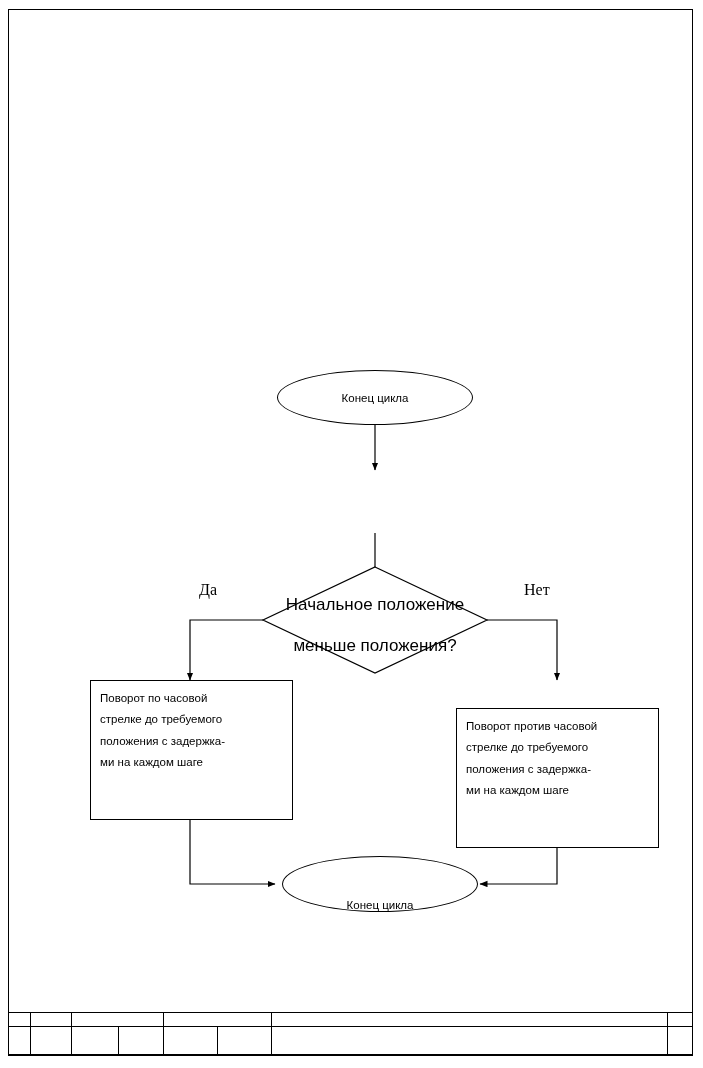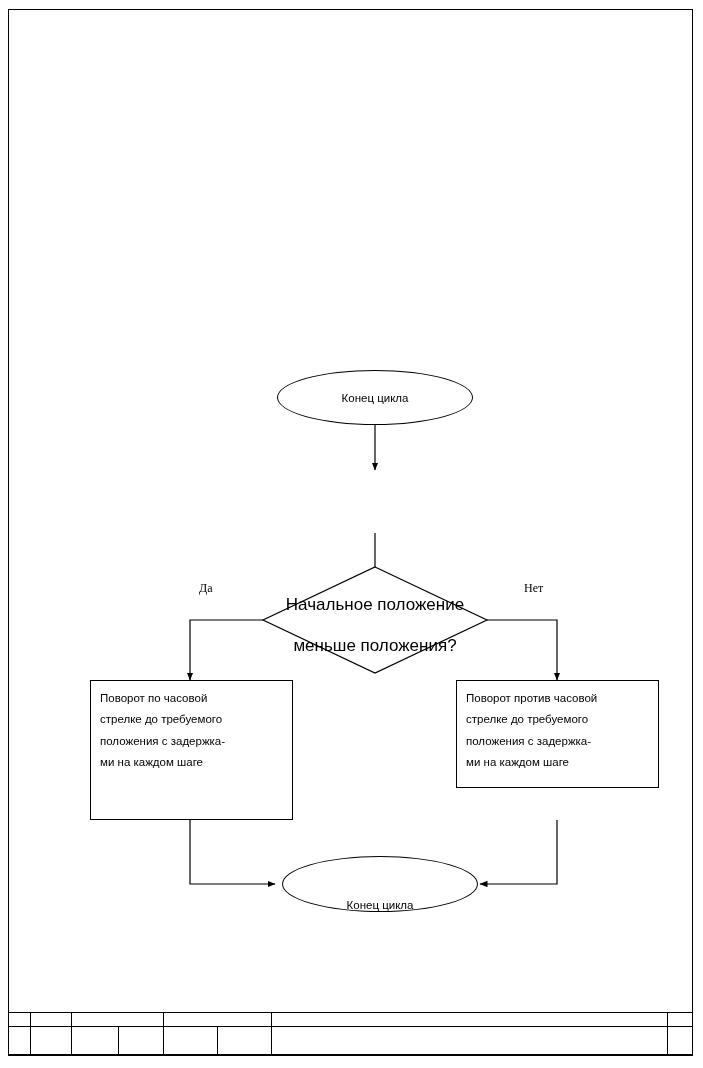--- a/index.html
+++ b/index.html
@@ -99,21 +99,21 @@
   .diamond-label {
     position: absolute;
     text-align: center;
     font-size: 17px;
     line-height: 2.4;
   }
 
   .edge-label {
     position: absolute;
     font-family: "Liberation Serif", serif;
-    font-size: 12px;
+    font-size: 16px;
     color: #000;
   }
 
   svg.lines {
     position: absolute;
     left: 0;
     top: 0;
     width: 703px;
     height: 1068px;
     pointer-events: none;
@@ -161,21 +161,21 @@
   <div class="edge-label" style="left:199px; top:581px;">Да</div>
   <div class="edge-label" style="left:524px; top:581px;">Нет</div>
 
   <div class="node rect" style="left:90px; top:680px; width:203px; height:140px;">
     <div>Поворот по часовой</div>
     <div>стрелке до требуемого</div>
     <div>положения с задержка-</div>
     <div>ми на каждом шаге</div>
   </div>
 
-  <div class="node rect" style="left:456px; top:680px; width:203px; height:108px;">
+  <div class="node rect" style="left:456px; top:708px; width:203px; height:140px;">
     <div>Поворот против часовой</div>
     <div>стрелке до требуемого</div>
     <div>положения с задержка-</div>
     <div>ми на каждом шаге</div>
   </div>
 
   <div class="node ellipse" style="left:282px; top:856px; width:196px; height:56px;align-items:flex-end;">
     <span>Конец цикла</span>
   </div>
 

